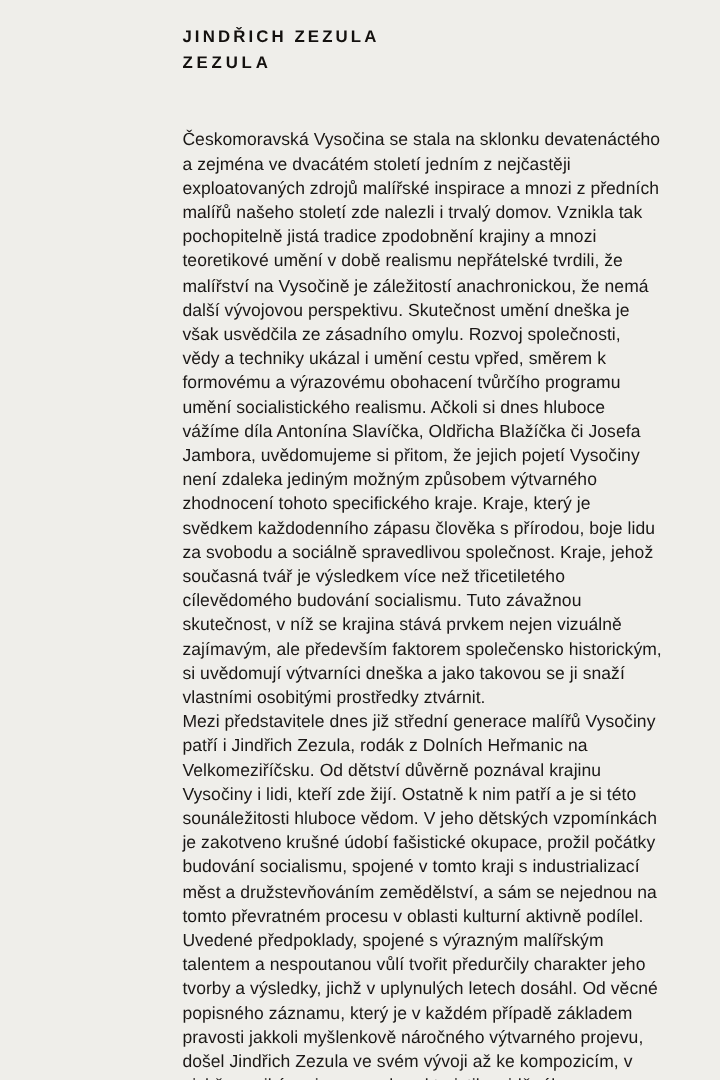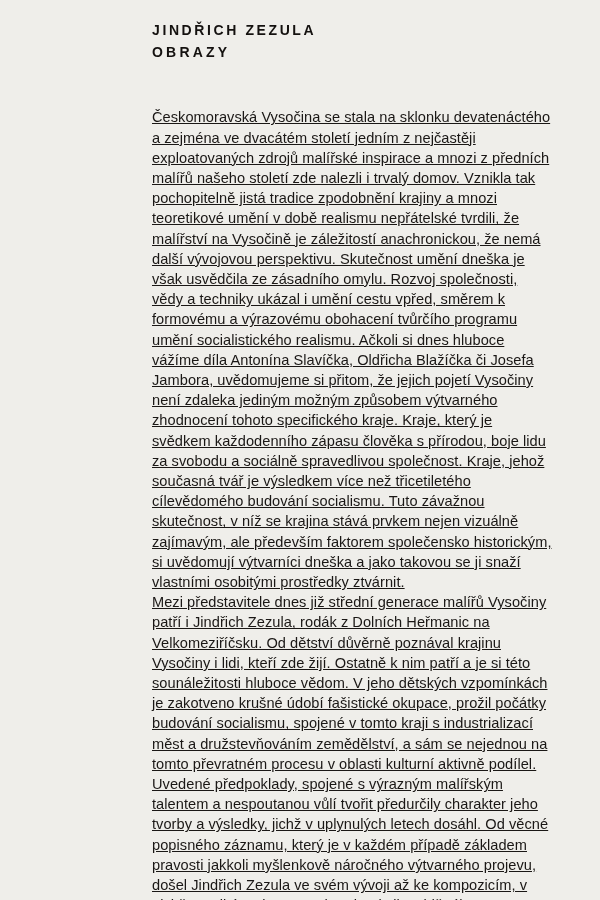--- a/index.html
+++ b/index.html
@@ -43,35 +43,34 @@
   }
   .body-text {
     font-size: 14.6px;
     line-height: 1.385;
     color: #1a1715;
     text-align: left;
     letter-spacing: 0.05px;
   }
   .body-text p {
     margin: 0;
-    text-decoration: underline;
   }
   .body-text p + p {
     margin-top: 0px;
   }
 </style>
 </head>
 <body>
 
 <div class="page">
   <div class="page-inner">
 
     <div class="title-block">
       <div class="title-line">JINDŘICH ZEZULA</div>
-      <div class="title-line second">OBRAZY</div>
+      <div class="title-line second">ZEZULA</div>
     </div>
 
     <div class="body-text">
       <p>Českomoravská Vysočina se stala na sklonku devatenáctého a zejména ve dvacátém století jedním z nejčastěji exploatovaných zdrojů malířské inspirace a mnozi z předních malířů našeho století zde nalezli i trvalý domov. Vznikla tak pochopitelně jistá tradice zpodobnění krajiny a mnozi teoretikové umění v době realismu nepřátelské tvrdili, že malířství na Vysočině je záležitostí anachronickou, že nemá další vývojovou perspektivu. Skutečnost umění dneška je však usvědčila ze zásadního omylu. Rozvoj společnosti, vědy a techniky ukázal i umění cestu vpřed, směrem k formovému a výrazovému obohacení tvůrčího programu umění socialistického realismu. Ačkoli si dnes hluboce vážíme díla Antonína Slavíčka, Oldřicha Blažíčka či Josefa Jambora, uvědomujeme si přitom, že jejich pojetí Vysočiny není zdaleka jediným možným způsobem výtvarného zhodnocení tohoto specifického kraje. Kraje, který je svědkem každodenního zápasu člověka s přírodou, boje lidu za svobodu a sociálně spravedlivou společnost. Kraje, jehož současná tvář je výsledkem více než třicetiletého cílevědomého budování socialismu. Tuto závažnou skutečnost, v níž se krajina stává prvkem nejen vizuálně zajímavým, ale především faktorem společensko historickým, si uvědomují výtvarníci dneška a jako takovou se ji snaží vlastními osobitými prostředky ztvárnit.</p>
       <p>Mezi představitele dnes již střední generace malířů Vysočiny patří i Jindřich Zezula, rodák z Dolních Heřmanic na Velkomeziříčsku. Od dětství důvěrně poznával krajinu Vysočiny i lidi, kteří zde žijí. Ostatně k nim patří a je si této sounáležitosti hluboce vědom. V jeho dětských vzpomínkách je zakotveno krušné údobí fašistické okupace, prožil počátky budování socialismu, spojené v tomto kraji s industrializací měst a družstevňováním zemědělství, a sám se nejednou na tomto převratném procesu v oblasti kulturní aktivně podílel. Uvedené předpoklady, spojené s výrazným malířským talentem a nespoutanou vůlí tvořit předurčily charakter jeho tvorby a výsledky, jichž v uplynulých letech dosáhl. Od věcné popisného záznamu, který je v každém případě základem pravosti jakkoli myšlenkově náročného výtvarného projevu, došel Jindřich Zezula ve svém vývoji až ke kompozicím, v nichž proniká za jevovou charakteristiku viděného a poznaného. Není tomu tak dávno, co jeho tvorba byla označována za meditativní. Toto označení zvlášť vystihovalo charakter skupiny lyricky laděných kompozic, v nichž malíř jakoby se loučil s Vysočinou minulosti. V příznačně zjednodušující stylizaci a potemnělé barevnosti zachytil v národně</p>
     </div>
 
   </div>
 </div>
 

